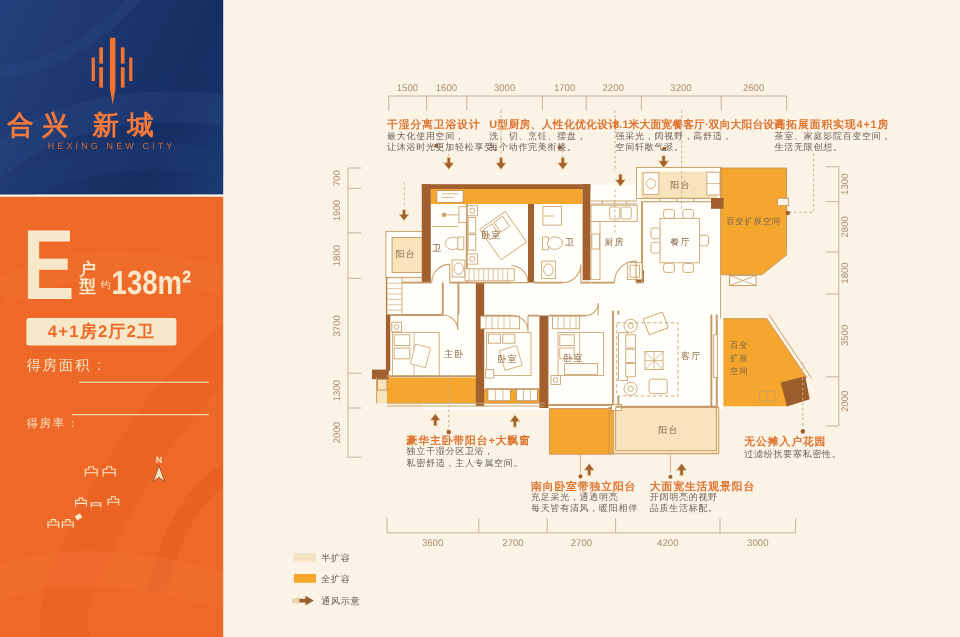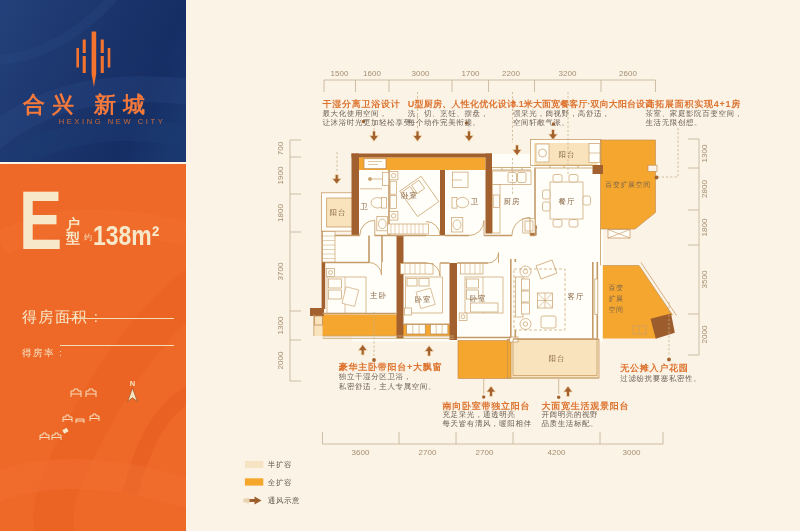--- a/index.html
+++ b/index.html
@@ -18,38 +18,39 @@
   <g fill="#f4742f">
    <polygon points="91.6,31.5 96.2,31.5 96.2,74 93.9,87 91.6,74"></polygon>
    <rect x="82.7" y="39.5" width="3.1" height="13.5"></rect>
    <rect x="82.7" y="56" width="3.1" height="17"></rect>
    <rect x="100.7" y="39.5" width="3.1" height="13.5"></rect>
    <rect x="100.7" y="56" width="3.1" height="17"></rect>
    <rect x="76.4" y="48" width="2.6" height="19.5"></rect>
    <rect x="107.7" y="48" width="2.6" height="19.5"></rect>
   </g>
  </svg>
- <div class="abs" style="left:0;top:90px;width:152px;text-align:right;padding-left:6px;box-sizing:border-box;color:#f4793b;font-size:22px;font-weight:bold;letter-spacing:7px;">合兴&nbsp;新城</div>
- <div class="abs" style="left:0;top:117px;width:186px;text-align:center;color:#cf6a36;font-size:7.5px;letter-spacing:2.6px;padding-left:19px;">HEXING NEW CITY</div>
+ <div class="abs" style="left:0;top:90px;width:152px;text-align:left;padding-left:6px;box-sizing:border-box;color:#f4793b;font-size:22px;font-weight:bold;letter-spacing:7px;">合兴&nbsp;新城</div>
+ <div class="abs" style="left:0;top:117px;width:186px;text-align:center;color:#cf6a36;font-size:7.5px;letter-spacing:2.6px;">HEXING NEW CITY</div>
 </div>
 
 <div class="abs" style="left:0;top:164px;width:186px;height:367px;background:#ee6827;overflow:hidden;">
  <svg width="186" height="367" style="position:absolute;left:0;top:0">
   <path d="M200,120 Q120,180 60,320 Q40,380 80,400" stroke="#e35d1e" stroke-width="40" fill="none" opacity="0.3"></path>
   <path d="M190,230 Q150,250 130,330" stroke="#dd5719" stroke-width="16" fill="none" opacity="0.3"></path>
   <path d="M-20,330 Q60,290 190,330" stroke="#f4773a" stroke-width="30" fill="none" opacity="0.3"></path>
   <path d="M0,80 Q70,40 186,70" stroke="#f2702f" stroke-width="24" fill="none" opacity="0.6"></path>
  </svg>
 
  <div class="abs" style="left:18.5px;top:14.7px;color:#f7e8c9;font-size:83px;font-weight:bold;line-height:1;transform:scaleX(.78);transform-origin:0 0;">E</div>
  <div class="abs" style="left:66px;top:52.5px;color:#f7e8c9;font-size:14px;font-weight:bold;line-height:1;">户</div>
  <div class="abs" style="left:66px;top:66.5px;color:#f7e8c9;font-size:14px;font-weight:bold;line-height:1;">型</div>
  <div class="abs" style="left:84px;top:70px;color:#f7e8c9;font-size:8px;line-height:1;">约</div>
  <div class="abs" style="left:93px;top:58px;color:#f7e8c9;font-size:28px;font-weight:bold;line-height:1;transform:scaleX(.82);transform-origin:0 0;">138m²</div>
- <div class="abs" style="left:22px;top:144px;color:#f7e8c9;font-size:15px;letter-spacing:1.5px;text-align:center;">得房面积 :</div>
+ <div class="abs" style="left:22px;top:101px;width:125px;height:23px;background:#f7e8c9;border-radius:2px;text-align:center;line-height:23px;color:#ee6827;font-size:14px;font-weight:bold;letter-spacing:1px;">4+1房2厅2卫</div>
+ <div class="abs" style="left:22px;top:132px;color:#f7e8c9;font-size:12px;letter-spacing:1.5px;text-align:center;">得房面积 :</div>
  <div class="abs" style="left:66px;top:154px;width:108px;height:1px;background:#f3ddb4;"></div>
  <div class="abs" style="left:22px;top:183px;color:#f7e8c9;font-size:9.5px;letter-spacing:1.5px;">得房率 :</div>
  <div class="abs" style="left:60px;top:180.5px;width:114px;height:1px;background:#f3ddb4;"></div>
  <svg width="186" height="367" style="position:absolute;left:0;top:0">
   <g stroke="#f7e8c9" stroke-width="0.9" fill="none">
    <path d="M71,233 v-6 h3 v-2 h4 v2 h3 v6 m-10,-3 h10"></path>
    <path d="M86,233 v-6 h3 v-2 h4 v2 h3 v6 m-10,-3 h10"></path>
    <path d="M63,258 v-5 h3 v-2 h3 v2 h3 v5 m-9,-2.5 h9"></path>
    <path d="M76,259 v-4 h8 v4 m-8,-2 h8"></path>
    <path d="M90,257 v-5 h3 v-2 h3 v2 h3 v5 m-9,-2.5 h9"></path>

